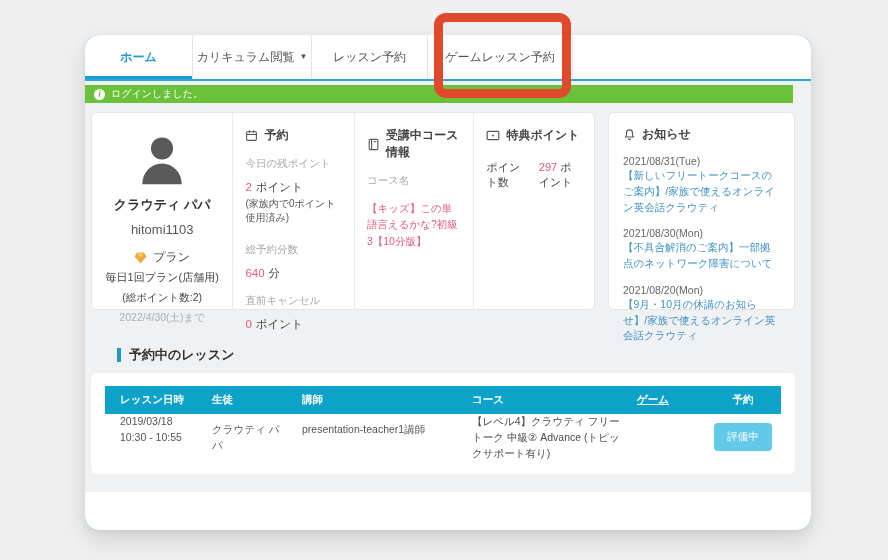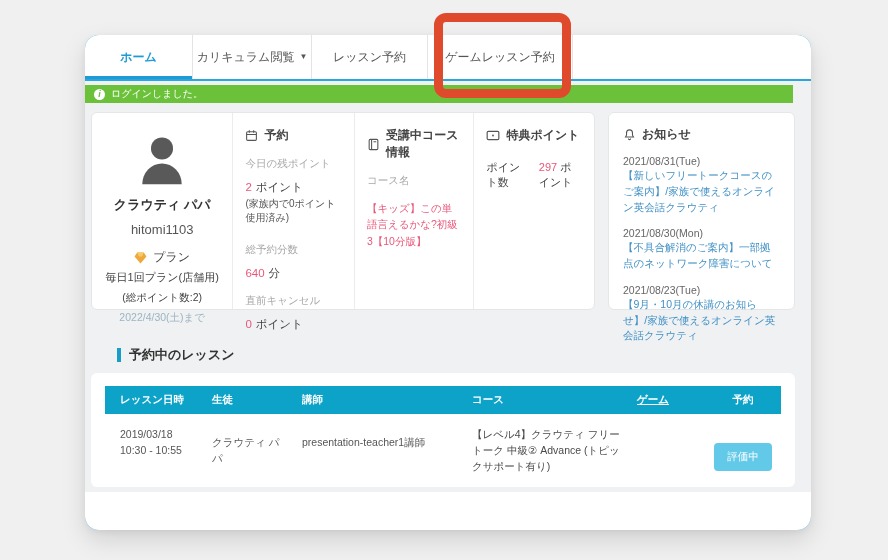--- a/index.html
+++ b/index.html
@@ -65,24 +65,24 @@
   
   .table-card{margin:9px 16px 0 6px;background:#fff;border-radius:6px;padding:13px 14px;}
   .thead{display:flex;background:#0da3c9;color:#fff;font-size:10.5px;font-weight:bold;height:28px;align-items:center;}
   .th,.td{box-sizing:border-box;padding-left:12px;}
   .c1{width:95px;padding-left:15px;}
   .c2{width:90px;}
   .c3{width:170px;}
   .c4{width:165px;}
   .c5{width:80px;text-decoration:underline;}
   .c6{width:76px;padding-left:0;text-align:center;}
-  .trow{display:flex;padding-top:13px;font-size:10.5px;color:#555;align-items:flex-start;}
+  .trow{display:flex;font-size:10.5px;color:#555;align-items:flex-start;}
   .td{line-height:1.5;}
   .eval-btn{background:#62c9e8;color:#fff;border:none;font-size:10.5px;padding:7px 13px;border-radius:4px;cursor:pointer;
-    font-family:"Liberation Sans","DejaVu Sans",sans-serif;margin-top:16px;}
+    font-family:"Liberation Sans","DejaVu Sans",sans-serif;margin-top:9px;}
   .footer-band{flex:1;background:#fff;}
   
   .red-box{position:absolute;left:434px;top:13px;width:137px;height:85px;box-sizing:border-box;
     border:9px solid #e04a2c;border-radius:12px;z-index:10;pointer-events:none;}
   .ic{flex-shrink:0;display:flex;}
 </style>
 </head>
 <body>
 
 <div class="page-card">
@@ -209,21 +209,21 @@
         </div>
         <div class="news-item">
           <div class="news-date">2021/08/31(Tue)</div>
           <div class="news-link">【新しいフリートークコースのご案内】/家族で使えるオンライン英会話クラウティ</div>
         </div>
         <div class="news-item">
           <div class="news-date">2021/08/30(Mon)</div>
           <div class="news-link">【不具合解消のご案内】一部拠点のネットワーク障害について</div>
         </div>
         <div class="news-item">
-          <div class="news-date">2021/08/23(Tue)</div>
+          <div class="news-date">2021/08/20(Mon)</div>
           <div class="news-link">【9月・10月の休講のお知らせ】/家族で使えるオンライン英会話クラウティ</div>
         </div>
       </div>
     </div>
 
     <div class="section-title second">
       <span class="bar"></span>
       <span>予約中のレッスン</span>
     </div>
 

